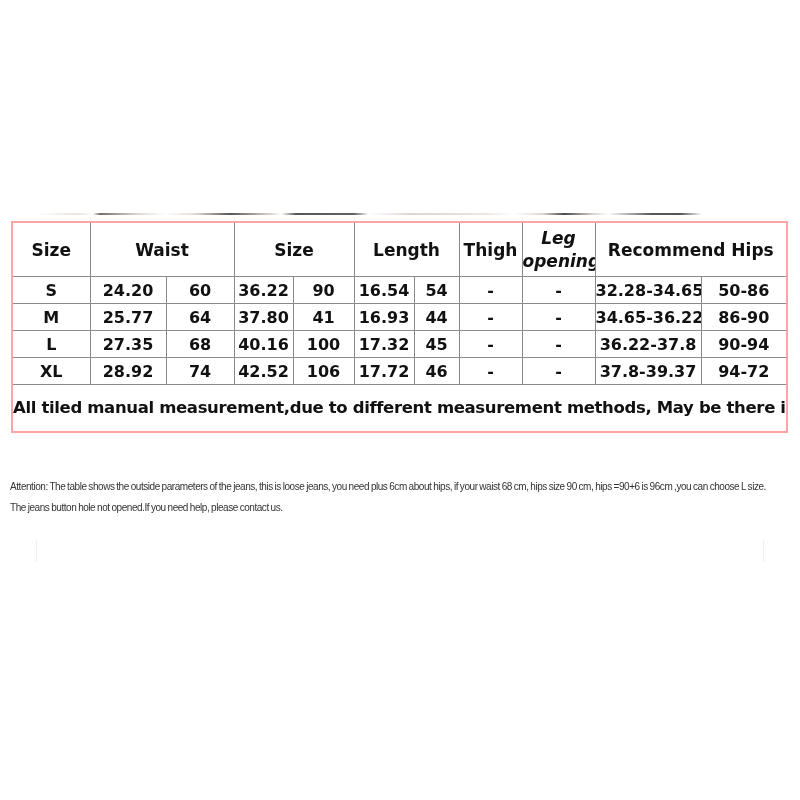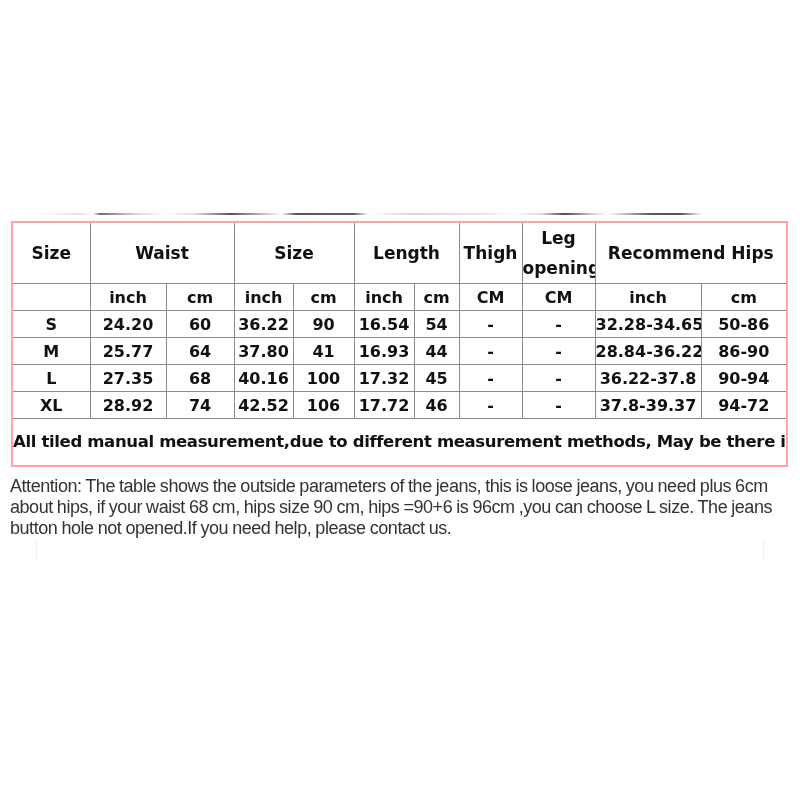--- a/index.html
+++ b/index.html
@@ -49,21 +49,22 @@
       overflow: hidden;
       white-space: nowrap;
     }
     .hdr1 th {
       height: 53px;
       font-size: 17px;
       line-height: 20px;
     }
     .hdr1 th.two-line {
       white-space: normal;
-      line-height: 30px;
+      line-height: 23px;
+      font-style: italic;
     }
     .hdr2 th {
       height: 26px;
       font-size: 16px;
     }
     .data-row td {
       height: 26px;
       font-size: 16px;
     }
     .note-row td {
@@ -73,21 +74,21 @@
       white-space: normal;
       padding: 0 2px;
       letter-spacing: -0.35px;
     }
     .attention {
       position: absolute;
       top: 476px;
       left: 10px;
       width: 770px;
       font-family: "Liberation Sans", sans-serif;
-      font-size: 18px;
+      font-size: 10px;
       line-height: 21px;
       color: #333333;
       letter-spacing: -0.45px;
       word-spacing: -0.5px;
     }
     .faint-box {
       position: absolute;
       top: 540px;
       left: 36px;
       width: 726px;
@@ -118,33 +119,20 @@
   <thead>
     <tr class="hdr1">
       <th rowspan="1">Size</th>
       <th colspan="2">Waist</th>
       <th colspan="2">Size</th>
       <th colspan="2">Length</th>
       <th>Thigh</th>
       <th class="two-line">Leg opening</th>
       <th colspan="2">Recommend Hips</th>
     </tr>
-    <tr class="hdr2">
-      <th></th>
-      <th>inch</th>
-      <th>cm</th>
-      <th>inch</th>
-      <th>cm</th>
-      <th>inch</th>
-      <th>cm</th>
-      <th>CM</th>
-      <th>CM</th>
-      <th>inch</th>
-      <th>cm</th>
-    </tr>
   </thead>
   <tbody>
     <tr class="data-row">
       <td>S</td>
       <td>24.20</td>
       <td>60</td>
       <td>36.22</td>
       <td>90</td>
       <td>16.54</td>
       <td>54</td>
@@ -156,21 +144,21 @@
     <tr class="data-row">
       <td>M</td>
       <td>25.77</td>
       <td>64</td>
       <td>37.80</td>
       <td>41</td>
       <td>16.93</td>
       <td>44</td>
       <td>-</td>
       <td>-</td>
-      <td>28.84-36.22</td>
+      <td>34.65-36.22</td>
       <td>86-90</td>
     </tr>
     <tr class="data-row">
       <td>L</td>
       <td>27.35</td>
       <td>68</td>
       <td>40.16</td>
       <td>100</td>
       <td>17.32</td>
       <td>45</td>

